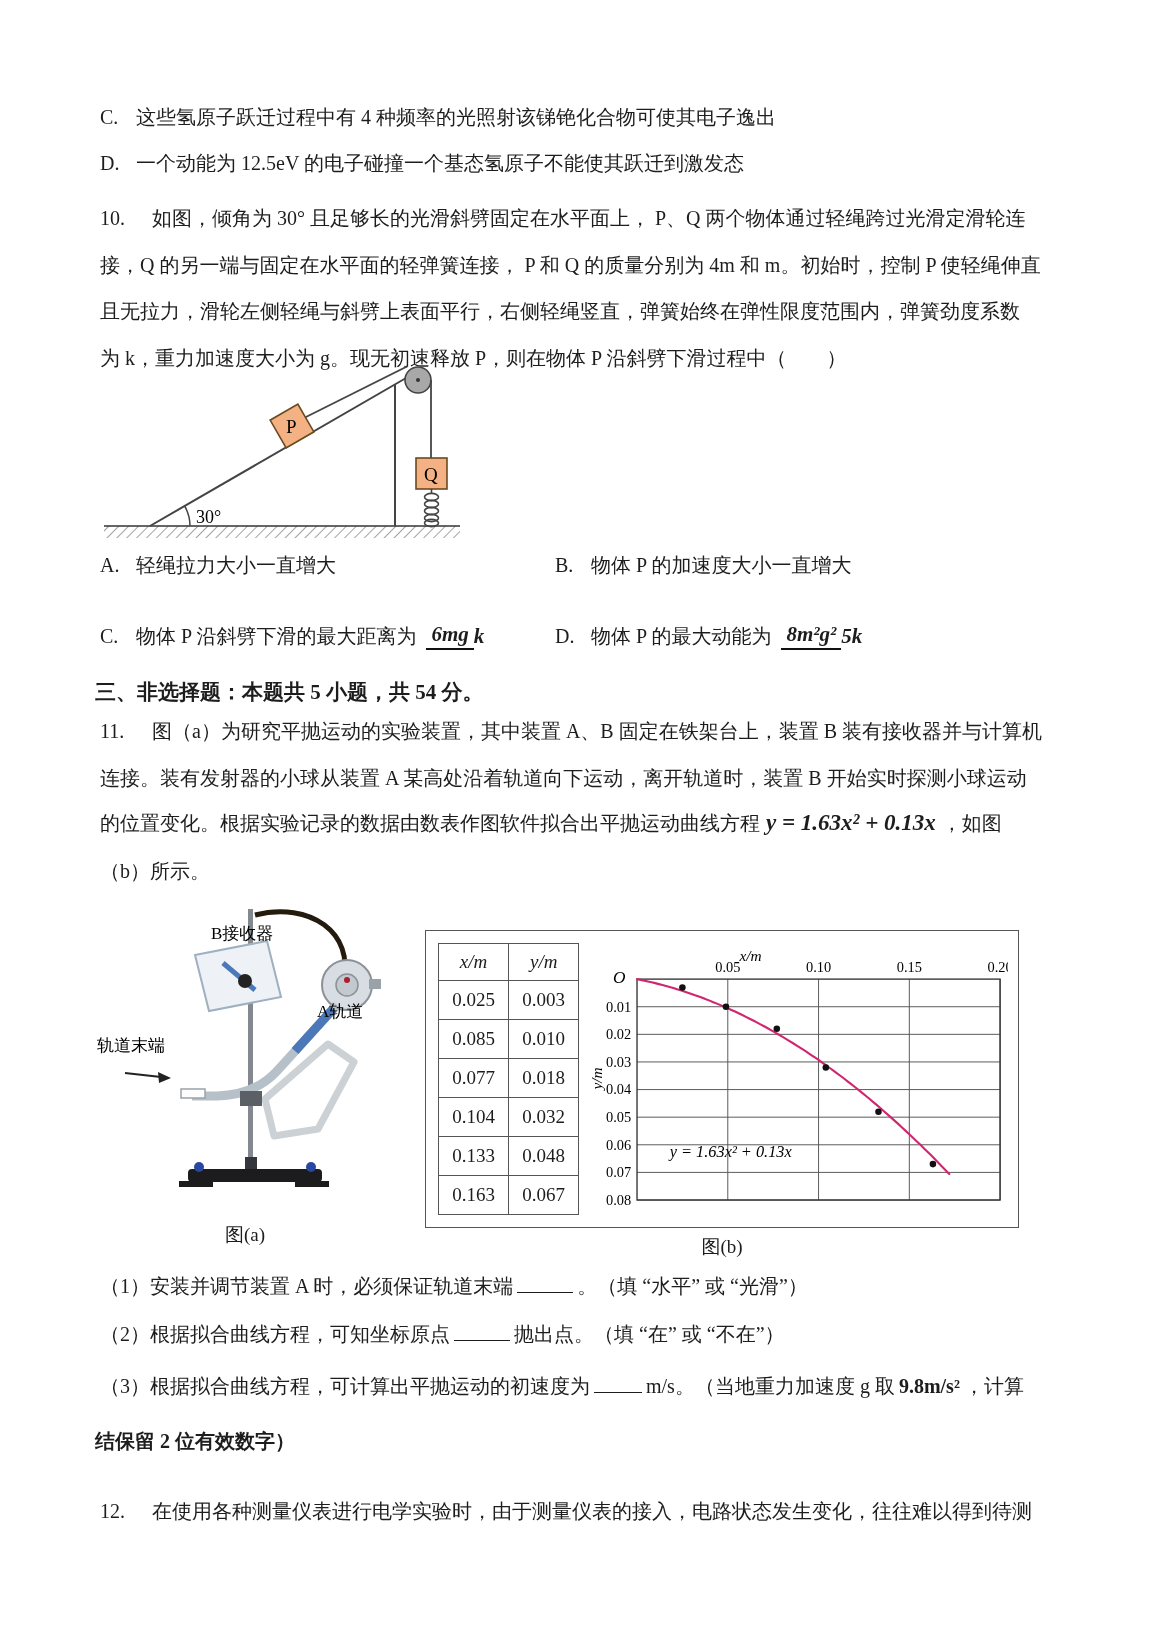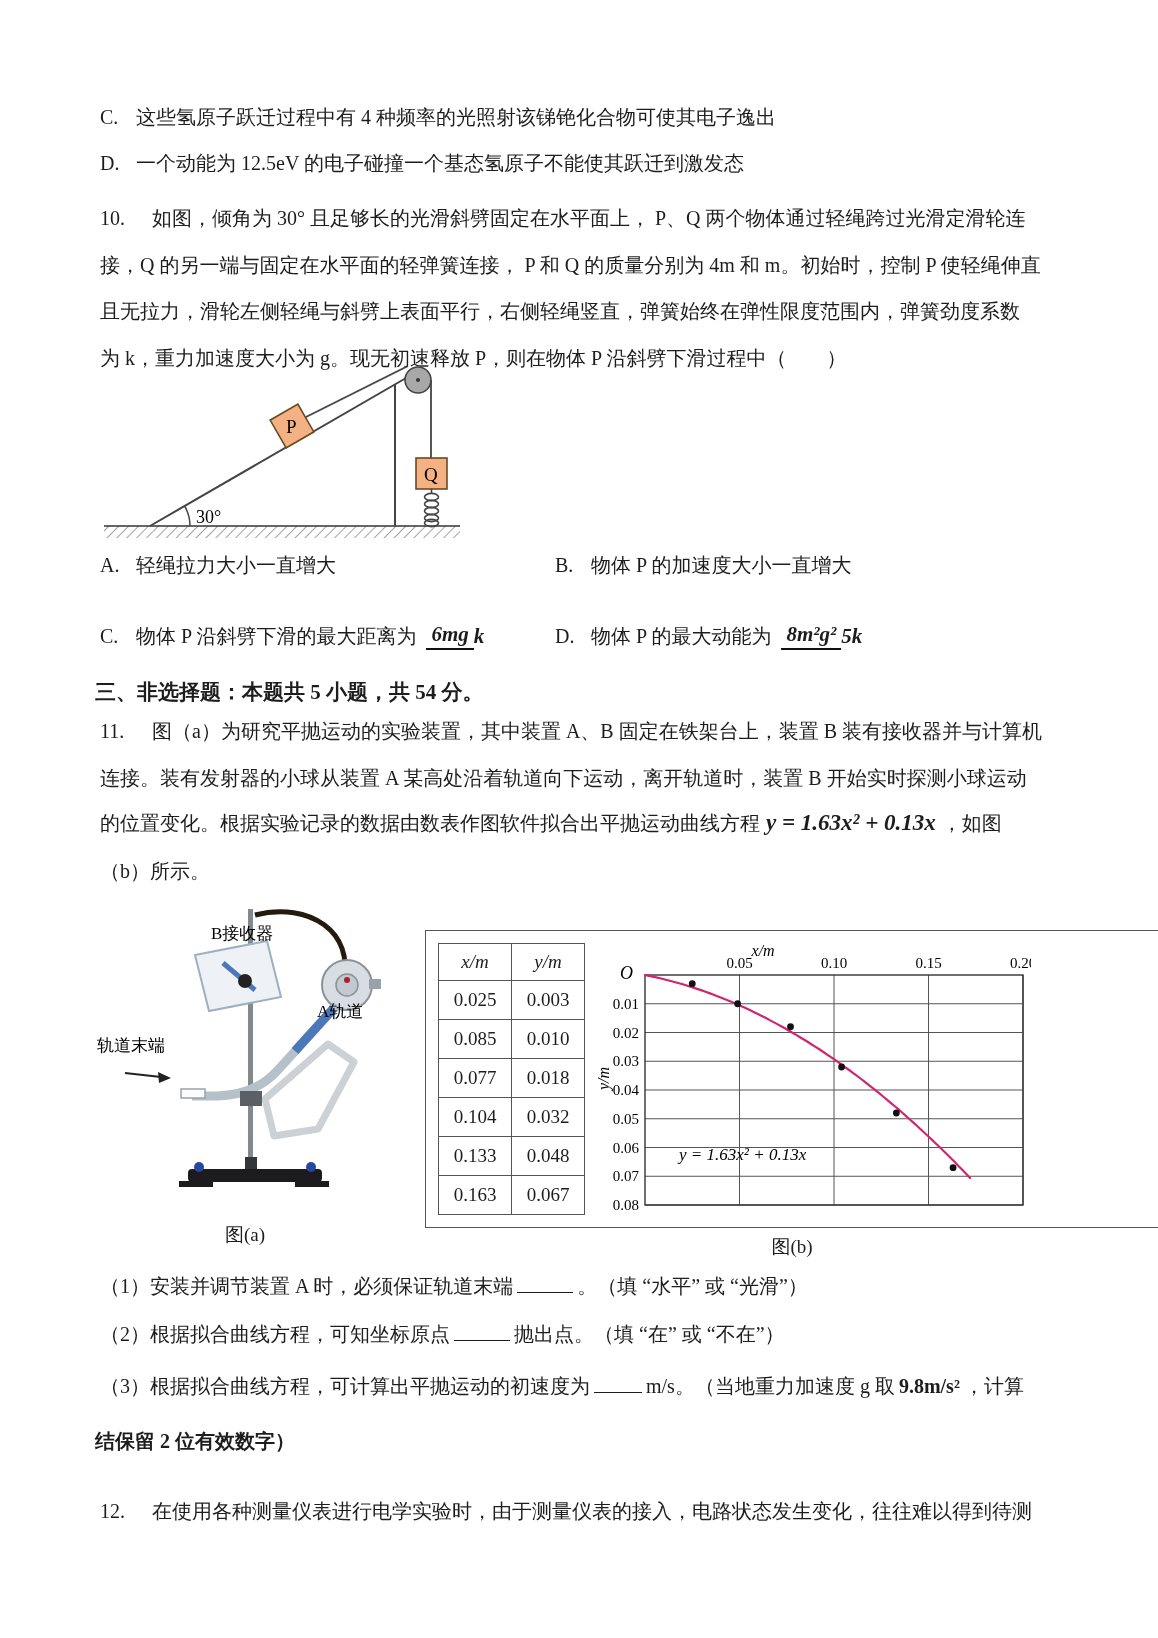--- a/index.html
+++ b/index.html
@@ -13,21 +13,21 @@
   .blank.narrow{width:48px;}
   .eq{font-style:italic;font-weight:bold;font-size:23px;padding:0 6px;}
   .frac{display:inline-flex;flex-direction:row;align-items:center;font-weight:bold;
         font-style:italic;line-height:1.15;margin-left:10px;font-size:21px;}
   .frac .num{border-bottom:2px solid #111;padding:0 5px 1px;}
   .frac .den{padding-top:1px;}
   .opt-row{display:flex;align-items:center;}
   .boldmath{font-weight:bold;}
   
   .figb-wrap{position:absolute;left:425px;top:930px;}
-  .figb-box{width:734px;height:298px;border:1.4px solid #555;background:#fff;
+  .figb-box{width:594px;height:298px;border:1.4px solid #555;background:#fff;
             display:flex;gap:10px;padding:12px 10px 12px 12px;box-sizing:border-box;}
   .figb-caption,.figa-caption{text-align:center;font-size:19px;margin-top:6px;}
   table.data{border-collapse:collapse;}
   table.data th,table.data td{border:1.4px solid #555;width:72px;height:36px;text-align:center;
        font-size:19px;font-weight:normal;padding:0;}
   table.data th{font-style:italic;}
   svg text{font-family:"Liberation Serif","DejaVu Serif",serif;}
 </style>
 </head>
 <body>

